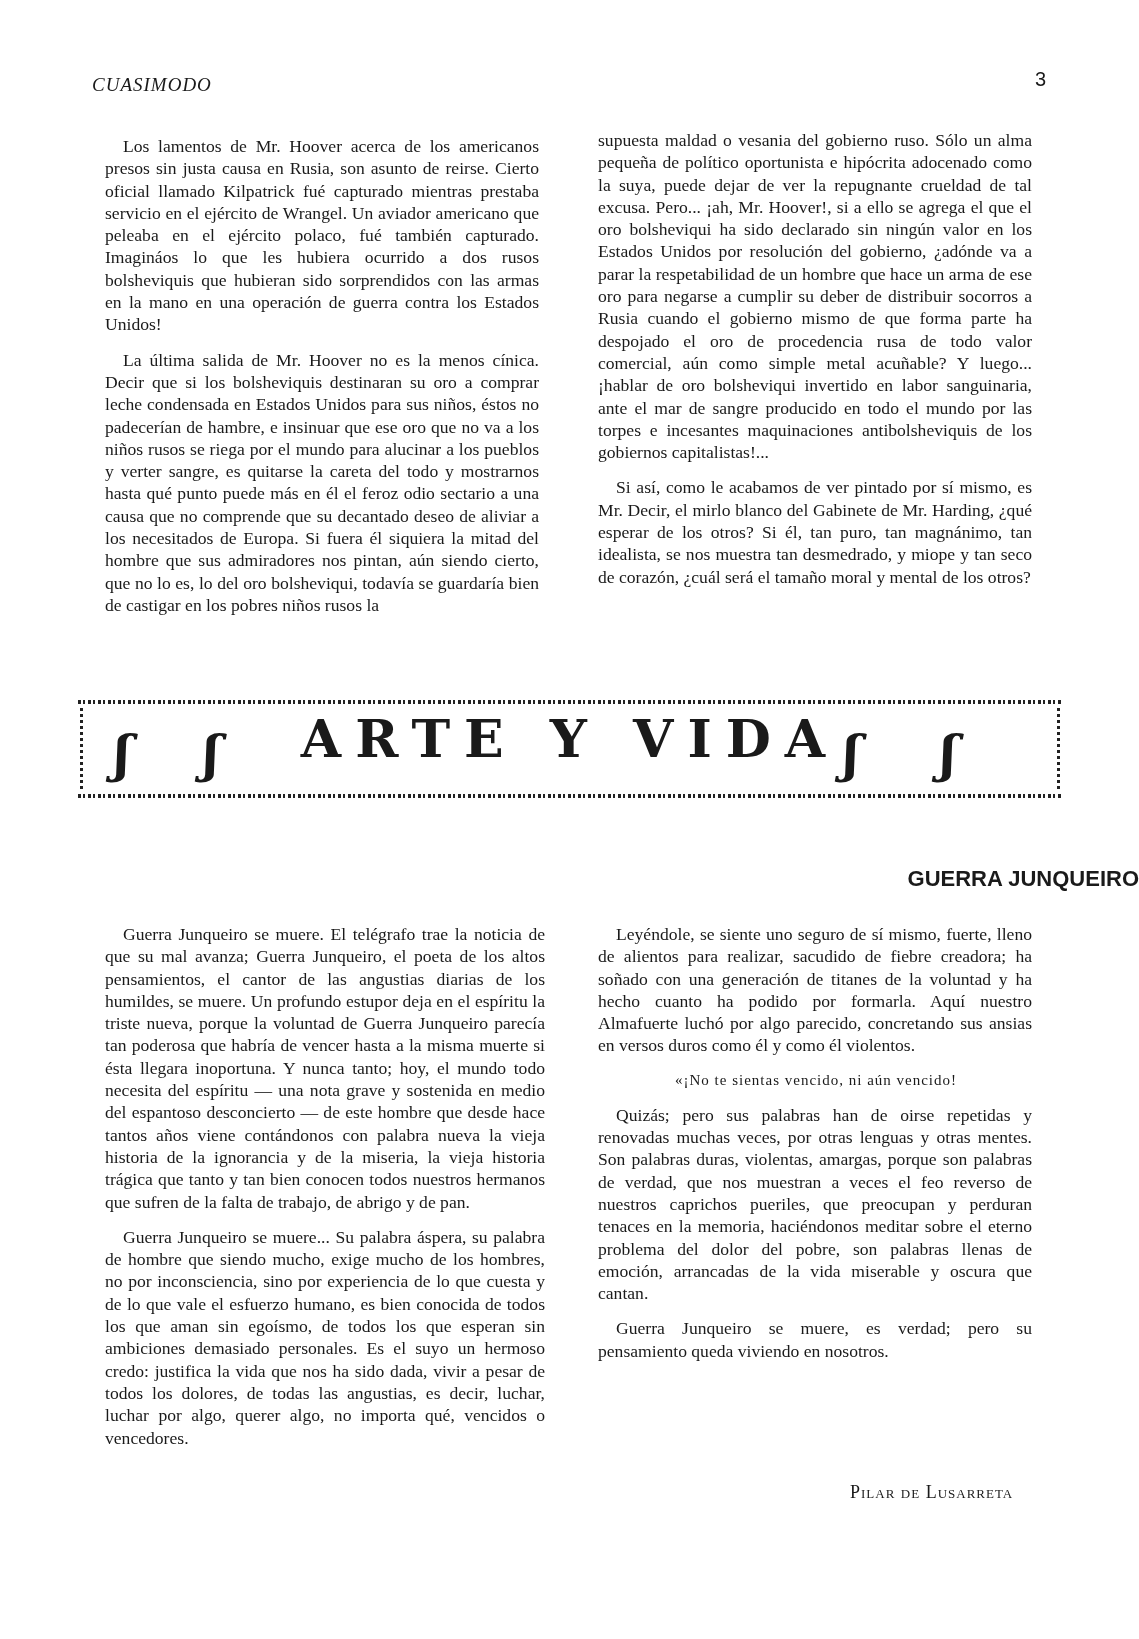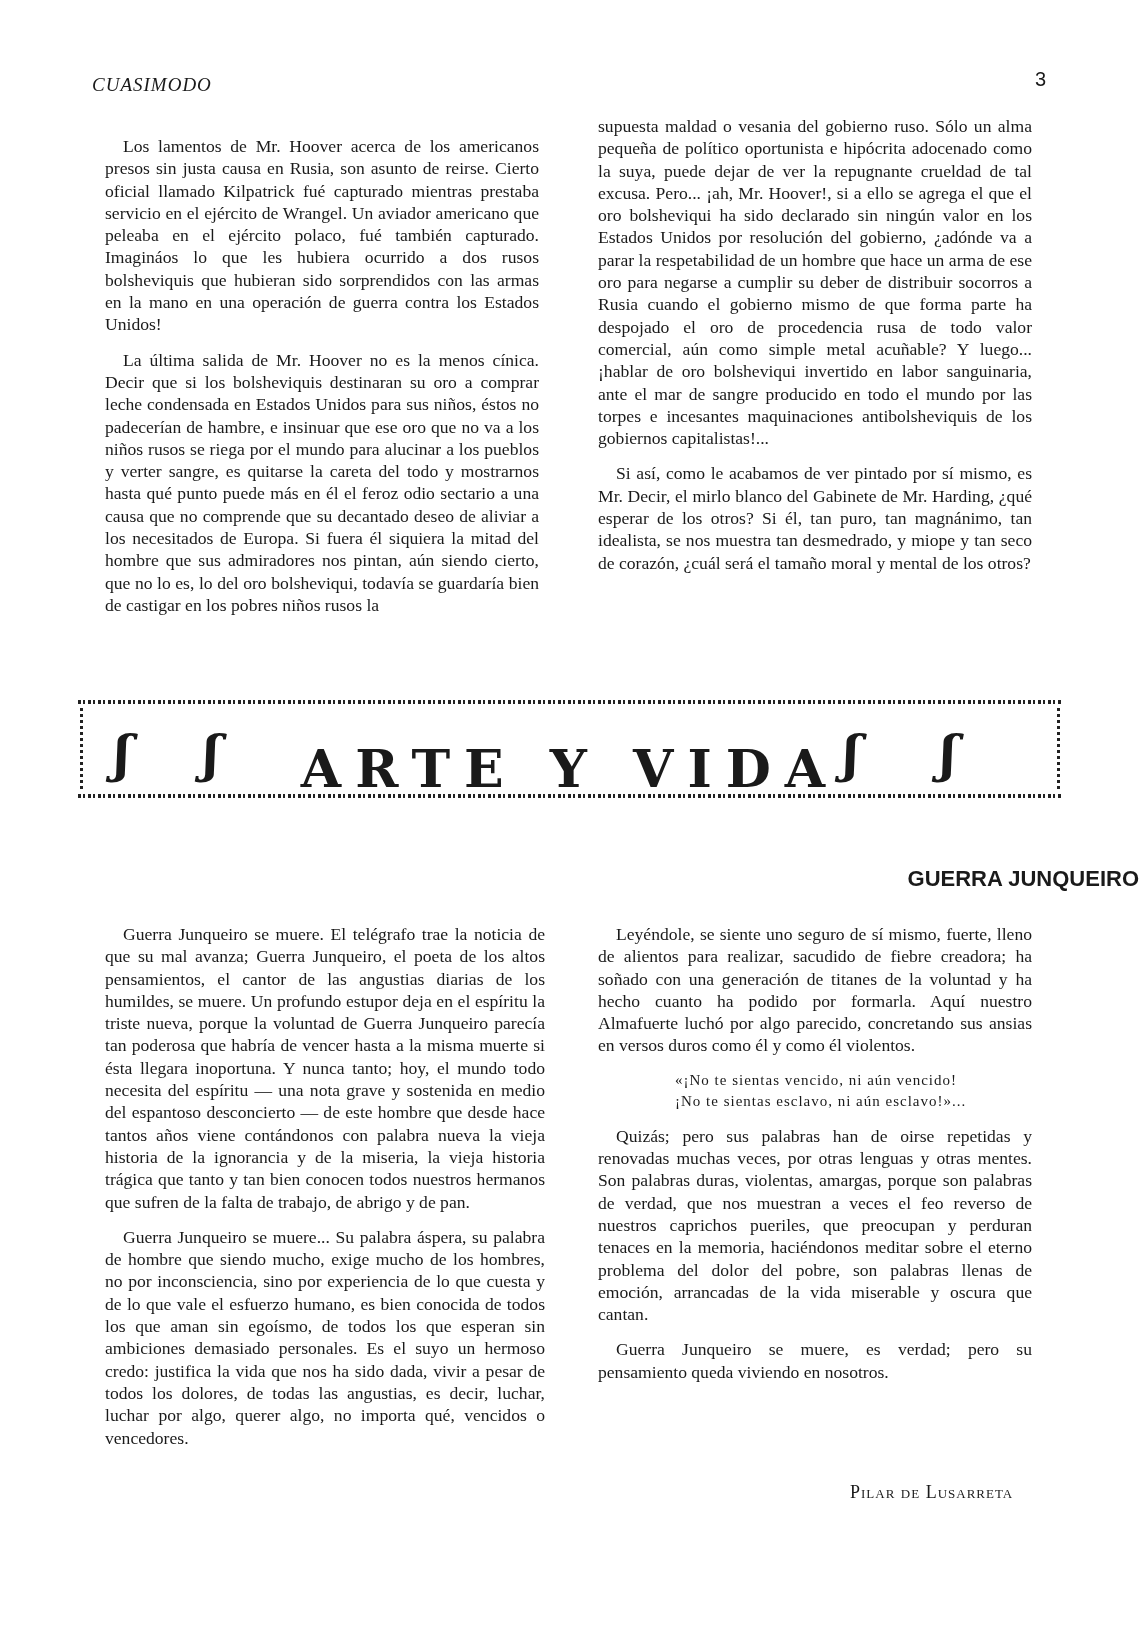--- a/index.html
+++ b/index.html
@@ -7,33 +7,33 @@
          font-family: "Liberation Serif", "DejaVu Serif", serif; color: #1a1a1a; }
   .running-head { position: absolute; left: 92px; top: 74px; font-style: italic;
                   font-size: 19px; letter-spacing: 1px; }
   .page-number { position: absolute; left: 1035px; top: 68px;
                  font-family: "Liberation Sans", "DejaVu Sans", sans-serif; font-size: 20px; }
   .col { position: absolute; font-size: 17.6px; line-height: 22.3px; text-align: justify;
          hyphens: manual; }
   .col p { margin: 13px; text-indent: 18px; }
   .col p.cont { text-indent: 0; }
   .col1 { left: 92px; top: 122px; width: 460px; }
-  .col2 { left: 585px; top: 102px; width: 460px; }
+  .col2 { left: 585px; top: 116px; width: 460px; }
   .col3 { left: 92px; top: 910px; width: 466px; }
   .col4 { left: 585px; top: 910px; width: 460px; }
   .banner { position: absolute; left: 78px; top: 700px; width: 984px; height: 98px; }
   .banner .rule { position: absolute; left: 0; right: 0; height: 4px;
      background: repeating-linear-gradient(90deg, #222 0 3px, transparent 3px 5px, #222 5px 7px, transparent 7px 10px); }
   .banner .rule.top { top: 0; }
   .banner .rule.bottom { bottom: 0; }
   .banner .side { position: absolute; top: 8px; bottom: 8px; width: 3px;
      background: repeating-linear-gradient(180deg, #222 0 3px, transparent 3px 6px); }
   .banner .side.left { left: 2px; }
   .banner .side.right { right: 2px; }
-  .banner-title { position: absolute; left: 0; right: 0; top: 38px; text-align: center;
+  .banner-title { position: absolute; left: 0; right: 0; top: 8px; text-align: center;
      font-family: "DejaVu Serif", "Liberation Serif", serif; font-weight: bold;
      font-size: 52px; letter-spacing: 14px; }
   .flourish { position: absolute; top: 24px; font-size: 50px; font-style: italic; font-weight: bold;
      font-family: "DejaVu Serif", serif; }
   .section-title { position: absolute; left: 0; width: 1139px; top: 866px; text-align: right;
      font-family: "Liberation Sans", "DejaVu Sans", sans-serif; font-weight: bold; font-size: 22px; }
   .verse { margin: 10px 0 10px 90px; font-size: 15px; line-height: 21px; letter-spacing: 1px; text-align: left; }
   .verse div { text-indent: 0; }
   .signature { position: absolute; left: 850px; top: 1482px; font-variant: small-caps;
      font-size: 18px; letter-spacing: 1px; font-family: Liberation Serif, serif; }
@@ -70,19 +70,18 @@
 
 <div class="col col3">
   <p>Guerra Junqueiro se muere. El telégrafo trae la noticia de que su mal avanza; Guerra Junqueiro, el poeta de los altos pensamientos, el cantor de las angustias diarias de los humildes, se muere. Un profundo estupor deja en el espíritu la triste nueva, porque la voluntad de Guerra Junqueiro parecía tan poderosa que habría de vencer hasta a la misma muerte si ésta llegara inoportuna. Y nunca tanto; hoy, el mundo todo necesita del espíritu — una nota grave y sostenida en medio del espantoso desconcierto — de este hombre que desde hace tantos años viene contándonos con palabra nueva la vieja historia de la ignorancia y de la miseria, la vieja historia trágica que tanto y tan bien conocen todos nuestros hermanos que sufren de la falta de trabajo, de abrigo y de pan.</p>
   <p>Guerra Junqueiro se muere... Su palabra áspera, su palabra de hombre que siendo mucho, exige mucho de los hombres, no por inconsciencia, sino por experiencia de lo que cuesta y de lo que vale el esfuerzo humano, es bien conocida de todos los que aman sin egoísmo, de todos los que esperan sin ambiciones demasiado personales. Es el suyo un hermoso credo: justifica la vida que nos ha sido dada, vivir a pesar de todos los dolores, de todas las angustias, es decir, luchar, luchar por algo, querer algo, no importa qué, vencidos o vencedores.</p>
 </div>
 
 <div class="col col4">
   <p>Leyéndole, se siente uno seguro de sí mismo, fuerte, lleno de alientos para realizar, sacudido de fiebre creadora; ha soñado con una generación de titanes de la voluntad y ha hecho cuanto ha podido por formarla. Aquí nuestro Almafuerte luchó por algo parecido, concretando sus ansias en versos duros como él y como él violentos.</p>
   <div class="verse">
     <div>«¡No te sientas vencido, ni aún vencido!</div>
-    <div>¡No te sientas esclavo, ni aún esclavo!»...</div>
   </div>
   <p>Quizás; pero sus palabras han de oirse repetidas y renovadas muchas veces, por otras lenguas y otras mentes. Son palabras duras, violentas, amargas, porque son palabras de verdad, que nos muestran a veces el feo reverso de nuestros caprichos pueriles, que preocupan y perduran tenaces en la memoria, haciéndonos meditar sobre el eterno problema del dolor del pobre, son palabras llenas de emoción, arrancadas de la vida miserable y oscura que cantan.</p>
   <p>Guerra Junqueiro se muere, es verdad; pero su pensamiento queda viviendo en nosotros.</p>
 </div>
 
 <div class="signature">Pilar de Lusarreta</div>
 
 </body></html>

